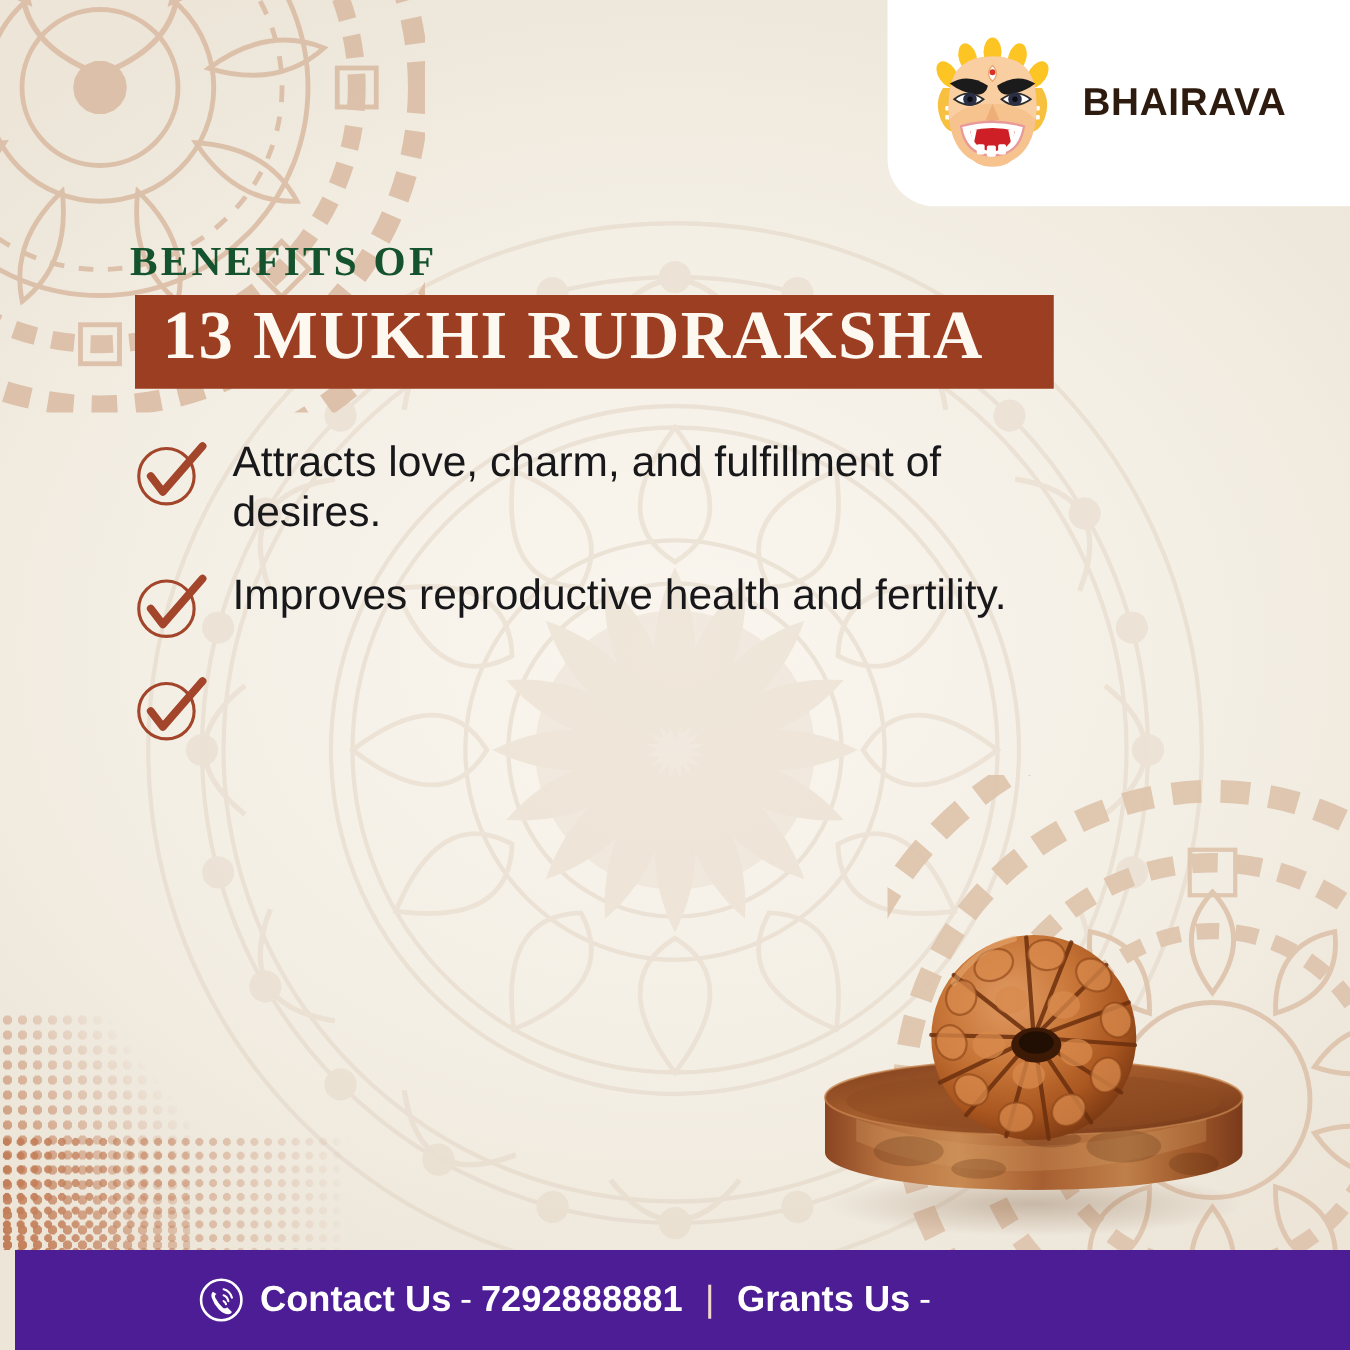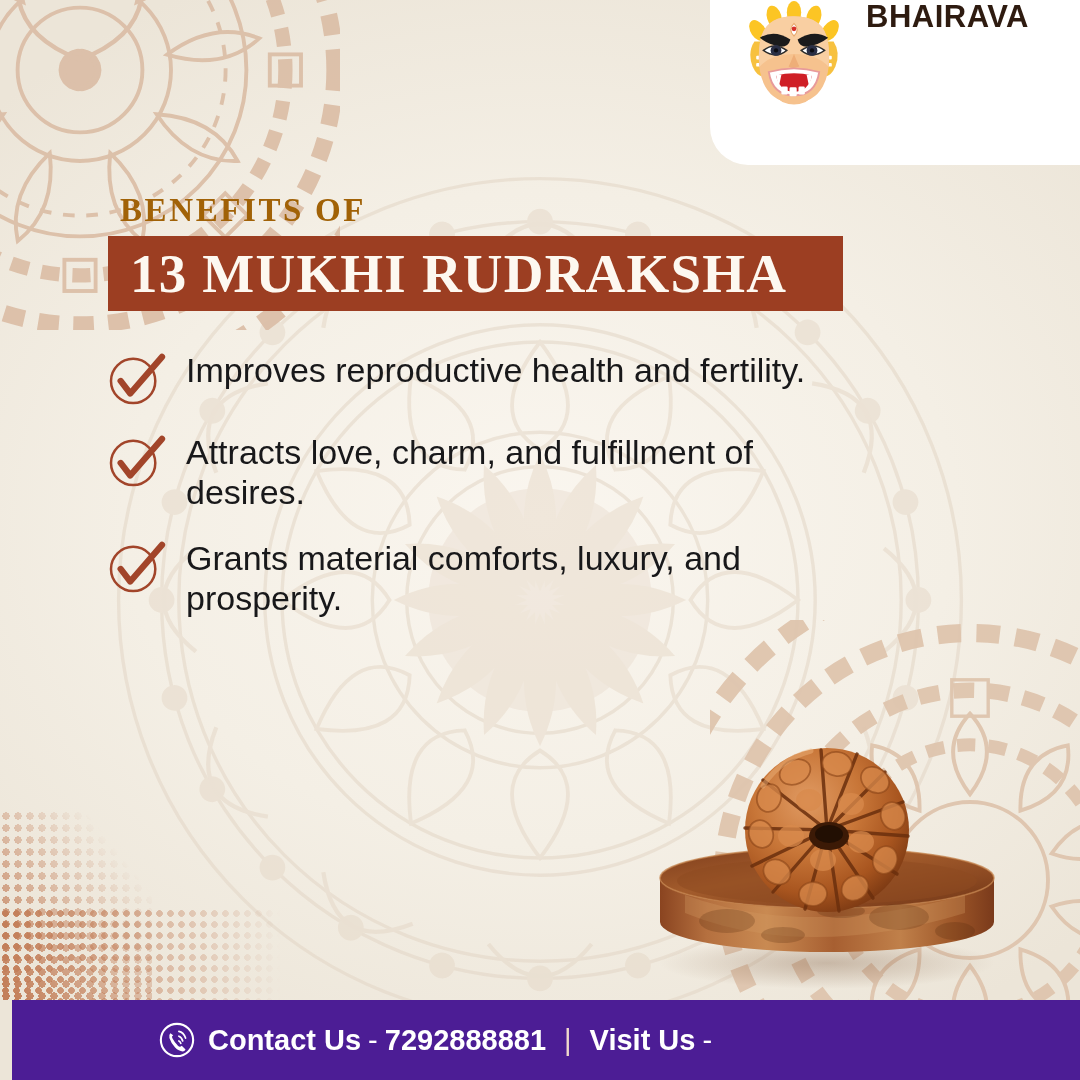--- a/index.html
+++ b/index.html
@@ -67,50 +67,50 @@
     -webkit-mask-image:linear-gradient(to right, rgba(0,0,0,1) 2%, rgba(0,0,0,0) 85%);
             mask-image:linear-gradient(to right, rgba(0,0,0,1) 2%, rgba(0,0,0,0) 85%);
   }
 
   
   .logo-card{
     position:absolute; left:710px; top:0;
     width:370px; height:165px;
     background:#ffffff;
     border-bottom-left-radius:38px;
-    display:flex; 
+    display:flex; align-items:center;
     padding-left:30px; gap:18px;
     z-index:6;
   }
   .logo-mark{ width:108px; height:108px; flex:0 0 auto; }
   .logo-mark svg{ width:100%; height:100%; display:block; }
   .logo-words{
     display:flex; flex-direction:column;
     line-height:1.12;
     color:#2e1b10;
     font-weight:700;
     font-size:31px;
     letter-spacing:.5px;
   }
 
   
   .kicker{
-    position:absolute; left:120px; top:192px;
+    position:absolute; left:104px; top:192px;
     font-family:"Liberation Serif", serif;
     font-weight:700;
     font-size:33px;
     letter-spacing:2.6px;
-    color:#a16207;
+    color:#14532d;
     z-index:4;
   }
   .title-band{
     position:absolute; left:108px; top:236px;
     width:735px; height:75px;
     background:#9c3e22;
-    display:flex; align-items:center;
+    display:flex; align-items:flex-start;
     padding-left:22px;
     z-index:4;
   }
   .title-band .title-text{
     font-family:"Liberation Serif", serif;
     font-weight:700;
     font-size:55px;
     letter-spacing:1.2px;
     color:#fdf8f0;
     white-space:nowrap;
@@ -451,41 +451,40 @@
 
   <div class="benefits">
 
     <div class="benefit-row">
       <span class="check-icon">
         <svg viewBox="0 0 60 54" xmlns="http://www.w3.org/2000/svg">
           <ellipse cx="26" cy="28" rx="23" ry="23" fill="none" stroke="#a2452a" stroke-width="2.6"></ellipse>
           <path d="M13 28 l10 13 L56 3" fill="none" stroke="#a2452a" stroke-width="6.5" stroke-linecap="round" stroke-linejoin="round"></path>
         </svg>
       </span>
-      <span class="benefit-text">Improves reproductive health and fertility.</span>
+      <span class="benefit-text">Attracts love, charm, and fulfillment of desires.</span>
     </div>
 
     <div class="benefit-row">
       <span class="check-icon">
         <svg viewBox="0 0 60 54" xmlns="http://www.w3.org/2000/svg">
           <ellipse cx="26" cy="28" rx="23" ry="23" fill="none" stroke="#a2452a" stroke-width="2.6"></ellipse>
           <path d="M13 28 l10 13 L56 3" fill="none" stroke="#a2452a" stroke-width="6.5" stroke-linecap="round" stroke-linejoin="round"></path>
         </svg>
       </span>
-      <span class="benefit-text">Attracts love, charm, and fulfillment of desires.</span>
+      <span class="benefit-text">Improves reproductive health and fertility.</span>
     </div>
 
     <div class="benefit-row">
       <span class="check-icon">
         <svg viewBox="0 0 60 54" xmlns="http://www.w3.org/2000/svg">
           <ellipse cx="26" cy="28" rx="23" ry="23" fill="none" stroke="#a2452a" stroke-width="2.6"></ellipse>
           <path d="M13 28 l10 13 L56 3" fill="none" stroke="#a2452a" stroke-width="6.5" stroke-linecap="round" stroke-linejoin="round"></path>
         </svg>
       </span>
-      <span class="benefit-text">Grants material comforts, luxury, and prosperity.</span>
     </div>
 
 
   </div>
 
   <div class="product">
     <svg viewBox="0 0 345 265" xmlns="http://www.w3.org/2000/svg">
       <defs>
         <linearGradient id="podiumSide" x1="0" y1="0" x2="1" y2="0">
           <stop offset="0%" stop-color="#8a4420"></stop>
@@ -600,18 +599,18 @@
           <path d="M22 16 q3 1 4 5"></path>
           <path d="M22 21 q1.6 .6 2 2.6"></path>
         </g>
       </svg>
     </span>
     <span class="footer-text">
       <span class="f-strong">Contact Us</span>
       <span class="f-dash">-</span>
       <span class="f-light">7292888881</span>
       <span class="f-sep">|</span>
-      <span class="f-strong">Visit Us</span>
+      <span class="f-strong">Grants Us</span>
       <span class="f-dash">-</span>
     </span>
   </div>
 
 </div>
 
 </body></html>

